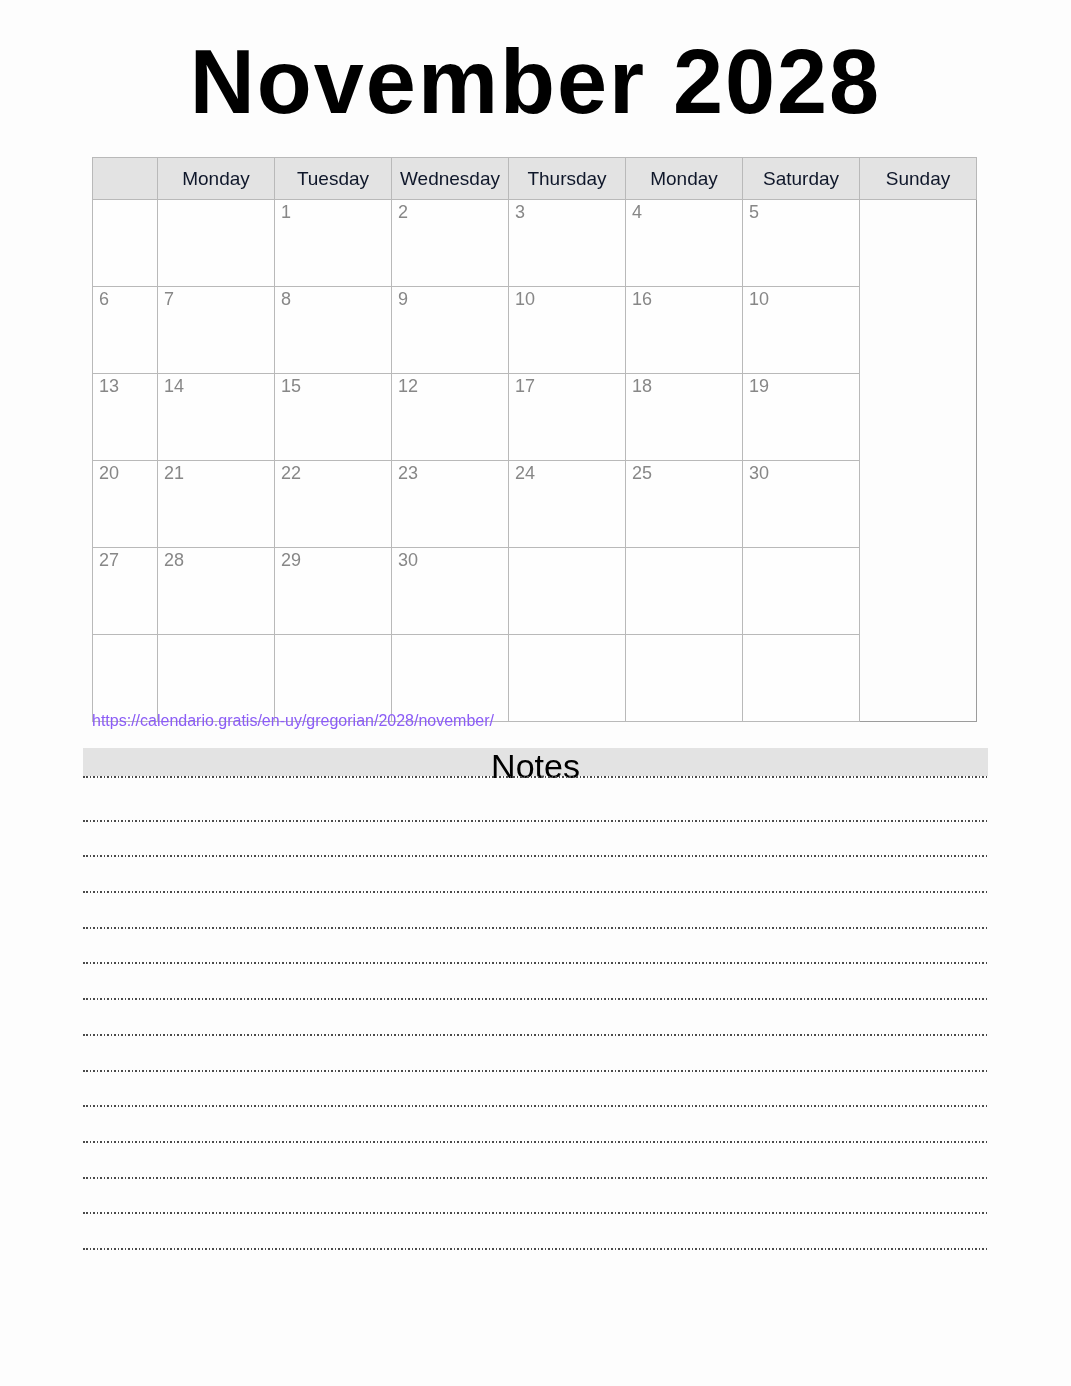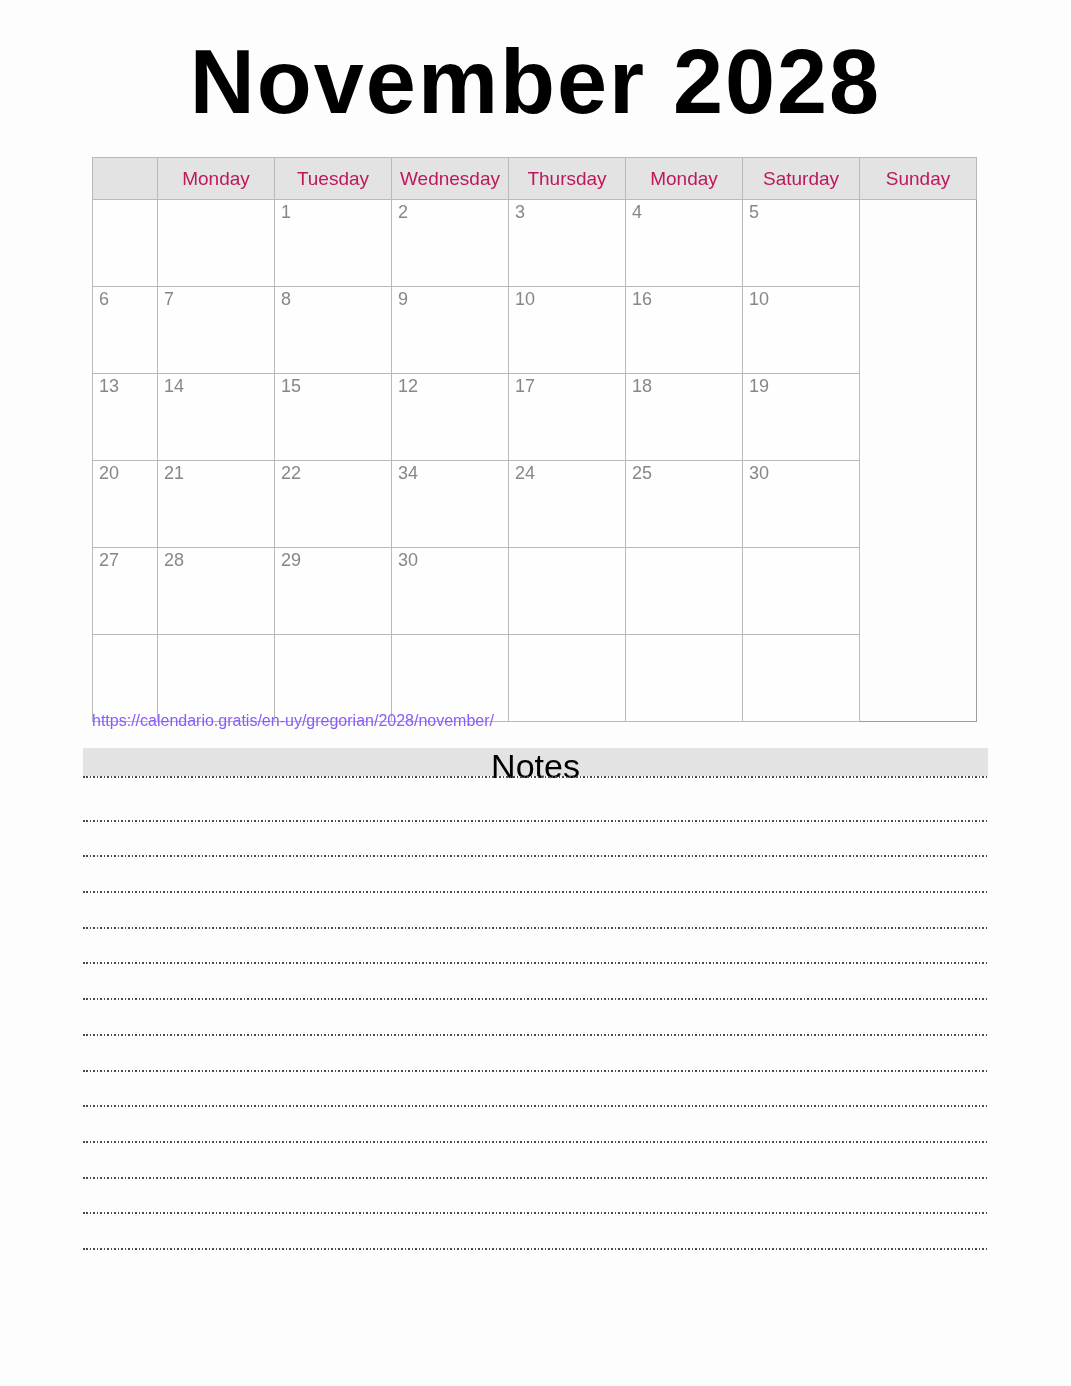--- a/index.html
+++ b/index.html
@@ -45,21 +45,21 @@
   table.calendar col.day-col { width: 117px; }
   table.calendar th,
   table.calendar td { border: 1px solid #b9b9b9; }
   table.calendar th {
     background: #e3e3e3;
     height: 41px;
     font-size: 19px;
     font-weight: 400;
     text-align: center;
     vertical-align: middle;
-    color: #be185d;
+    color: #0f172a;
     padding: 0;
   }
   table.calendar td.weekcol {
     background: #e3e3e3;
   }
   table.calendar td.day {
     height: 84px;
     background: #fefefe;
     vertical-align: top;
     text-align: left;
@@ -173,21 +173,21 @@
             <td class="day">15</td>
             <td class="day">12</td>
             <td class="day">17</td>
             <td class="day">18</td>
             <td class="day">19</td>
           </tr>
           <tr>
             <td class="day">20</td>
             <td class="day">21</td>
             <td class="day">22</td>
-            <td class="day">34</td>
+            <td class="day">23</td>
             <td class="day">24</td>
             <td class="day">25</td>
             <td class="day">30</td>
           </tr>
           <tr>
             <td class="day">27</td>
             <td class="day">28</td>
             <td class="day">29</td>
             <td class="day">30</td>
             <td class="day"></td>

